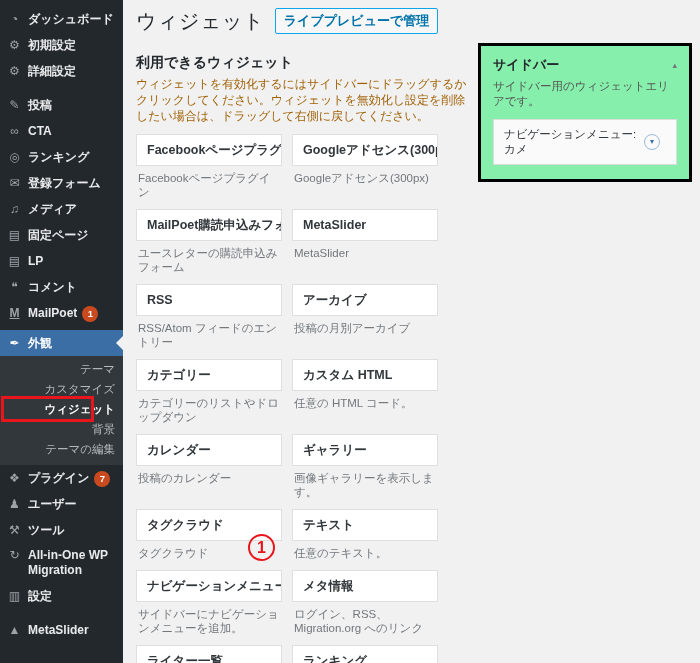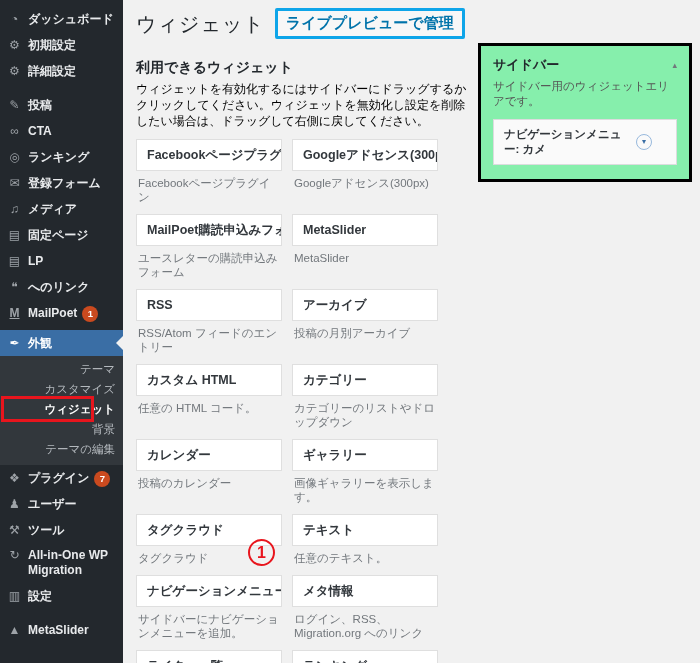--- a/index.html
+++ b/index.html
@@ -23,43 +23,43 @@
   .submenu-item { padding:2px 8px 2px 16px; font-size:11.5px; line-height:16px; color:#b4b9be; cursor:pointer; }
   .submenu-item.current { color:#fff; font-weight:bold; position:relative; }
   .submenu-item.current .red-ring { position:absolute; left:1px; top:-3px; width:93px; height:26px;
       border:3px solid #e8151d; pointer-events:none; }
   .two-line { white-space:normal; line-height:15px; padding-top:5px; padding-bottom:5px; }
 
   
   .content { position:absolute; left:123px; top:0; width:577px; height:663px; padding:8px 8px 0 13px; }
   .title-row { display:flex; align-items:center; gap:10px; margin-bottom:2px; }
   .page-title { font-size:20px; line-height:24px; font-weight:500; color:#23282d; margin:0; letter-spacing:1px; }
-  .page-action { font-size:15px; font-weight:bold; color:#0073aa; background:#f7f7f7; border:3px solid #0ea5e9;
+  .page-action { font-size:13px; font-weight:bold; color:#0073aa; background:#f7f7f7; border:1px solid #0ea5e9;
       border-radius:2px; padding:3px 8px; cursor:pointer; }
   .avail-head { font-size:14px; font-weight:bold; color:#23282d; margin:20px 0 4px; }
-  .avail-desc { font-size:12px; color:#000000; line-height:16px; width:338px; margin:0 0 10px; }
+  .avail-desc { font-size:12px; color:#a16207; line-height:16px; width:338px; margin:0 0 10px; }
 
   .widget-grid { display:grid; grid-template-columns:146px 146px; column-gap:10px; width:302px; }
   .widget-cell { margin-bottom:10px; position:relative; }
   .widget-box { background:#fff; border:1px solid #dfdfdf; height:32px; padding:7px 10px; font-size:12.5px; line-height:17px;
       font-weight:bold; color:#32373c; white-space:nowrap; overflow:hidden; cursor:move; position:relative; }
   .widget-desc { margin:5px 2px 0; font-size:11.5px; color:#72777c; line-height:14px; }
   .widget-cell.highlight .widget-box .red-frame { position:absolute; left:-4px; top:-5px; right:-10px; bottom:-8px;
       border:4px solid #e8151d; pointer-events:none; }
   .annotation { position:absolute; top:-36px; right:7px; width:27px; height:27px; border:2px solid #e8151d;
       border-radius:50%; color:#e8151d; font-size:16px; font-weight:bold; text-align:center; line-height:23px; z-index:5; }
 
   
   .sidebar-panel { position:absolute; left:478px; top:43px; width:214px; background:#86efac; border:3px solid #000000; }
   .panel-head { display:flex; justify-content:space-between; align-items:center; padding:10px 12px 2px;
       font-size:13px; font-weight:bold; color:#23282d; }
   .panel-toggle { font-size:9px; color:#72777c; cursor:pointer; }
   .panel-desc { margin:3px 12px 10px; font-size:11.5px; color:#555; line-height:15px; }
-  .panel-widget { margin:0 12px 14px; background:#fafafa; border:1px solid #dcdcde; padding:7px 24px 7px 10px;
-      display:flex; justify-content:space-between; align-items:center; font-size:11.5px; font-weight:bold;
+  .panel-widget { margin:0 12px 14px; background:#fafafa; border:1px solid #dcdcde; padding:7px 16px 7px 10px;
+      display:flex; justify-content:space-between; align-items:center; font-size:11.5px; font-weight:normal;
       color:#32373c; cursor:move; }
   .circle-toggle { width:16px; height:16px; flex:none; border:1px solid #98b9dd; border-radius:50%;
       color:#3a6ea5; font-size:8px; line-height:14px; text-align:center; cursor:pointer; }
 </style>
 </head>
 <body>
 
 <div class="screen">
 
   <aside class="admin-menu">
@@ -99,21 +99,21 @@
     <div class="menu-item">
       <span class="mi">▤</span>
       <span>固定ページ</span>
     </div>
     <div class="menu-item">
       <span class="mi">▤</span>
       <span>LP</span>
     </div>
     <div class="menu-item">
       <span class="mi">❝</span>
-      <span>へのリンク</span>
+      <span>コメント</span>
     </div>
     <div class="menu-item">
       <span class="mi" style="text-decoration:underline;font-weight:bold;">M</span>
       <span><span>MailPoet</span><span class="badge">1</span></span>
     </div>
     <div class="menu-gap-sm"></div>
 
     <div class="menu-item active">
       <span class="mi">✒</span>
       <span>外観</span>
@@ -185,26 +185,26 @@
       </div>
       <div class="widget-cell">
         <div class="widget-box">RSS</div>
         <p class="widget-desc">RSS/Atom フィードのエントリー</p>
       </div>
       <div class="widget-cell">
         <div class="widget-box">アーカイブ</div>
         <p class="widget-desc">投稿の月別アーカイブ</p>
       </div>
       <div class="widget-cell">
+        <div class="widget-box">カテゴリー</div>
+        <p class="widget-desc">カテゴリーのリストやドロップダウン</p>
+      </div>
+      <div class="widget-cell">
         <div class="widget-box">カスタム HTML</div>
         <p class="widget-desc">任意の HTML コード。</p>
-      </div>
-      <div class="widget-cell">
-        <div class="widget-box">カテゴリー</div>
-        <p class="widget-desc">カテゴリーのリストやドロップダウン</p>
       </div>
       <div class="widget-cell">
         <div class="widget-box">カレンダー</div>
         <p class="widget-desc">投稿のカレンダー</p>
       </div>
       <div class="widget-cell">
         <div class="widget-box">ギャラリー</div>
         <p class="widget-desc">画像ギャラリーを表示します。</p>
       </div>
       <div class="widget-cell">

